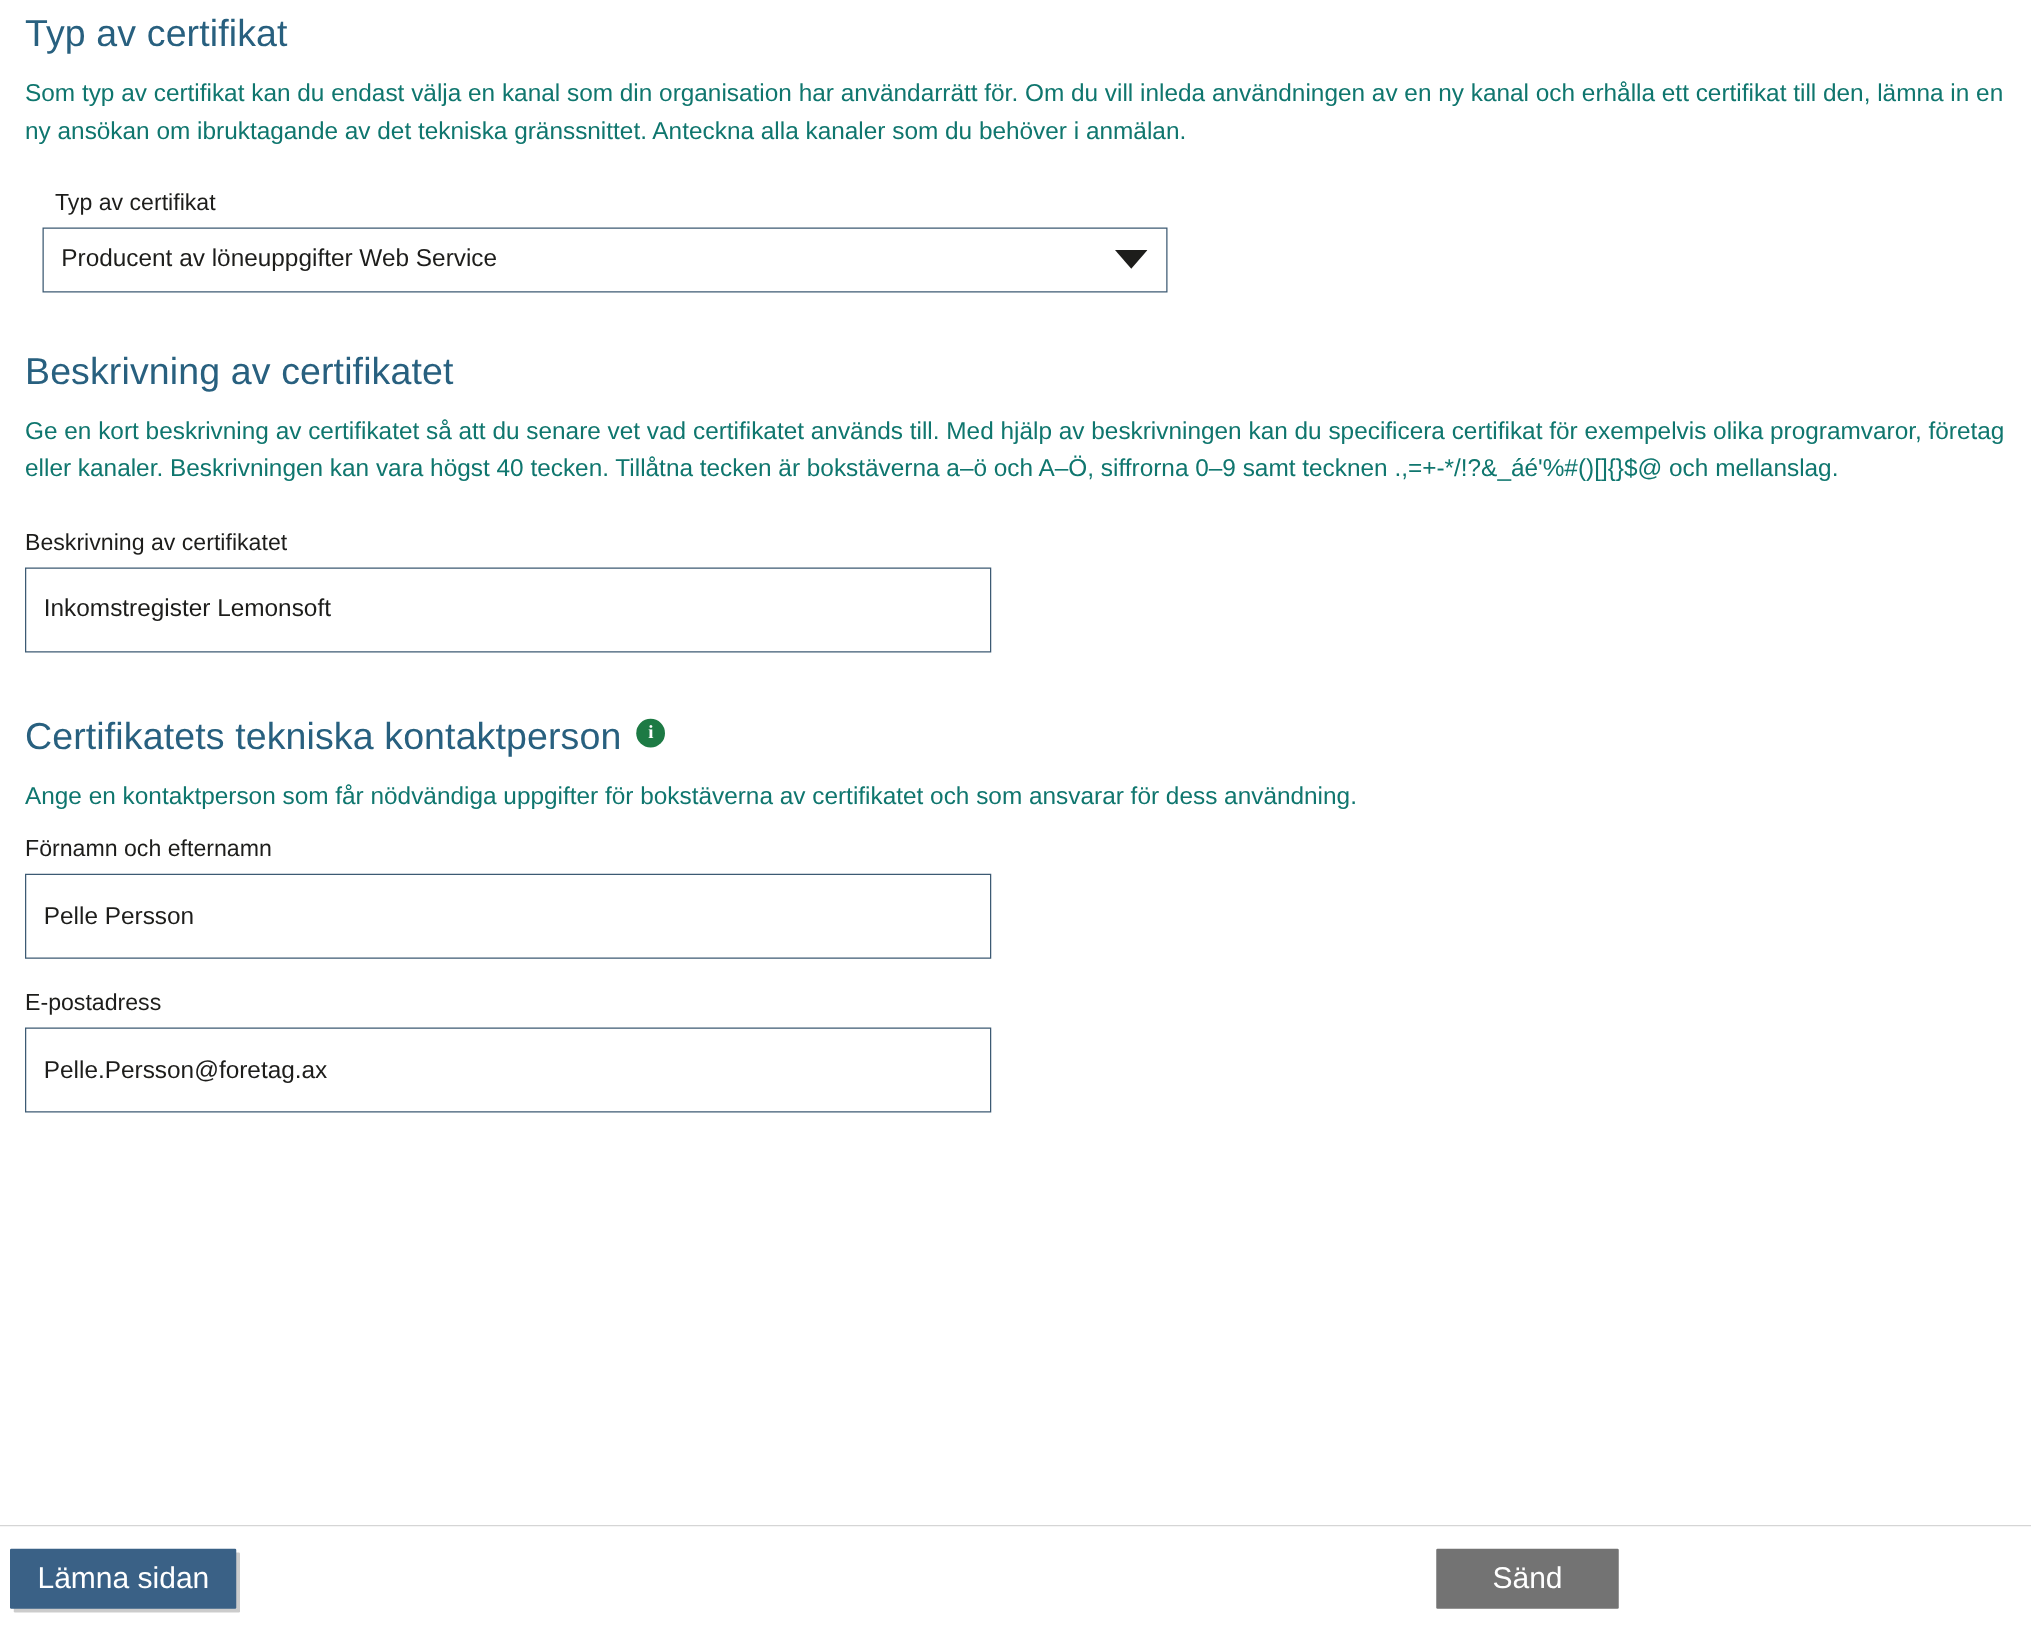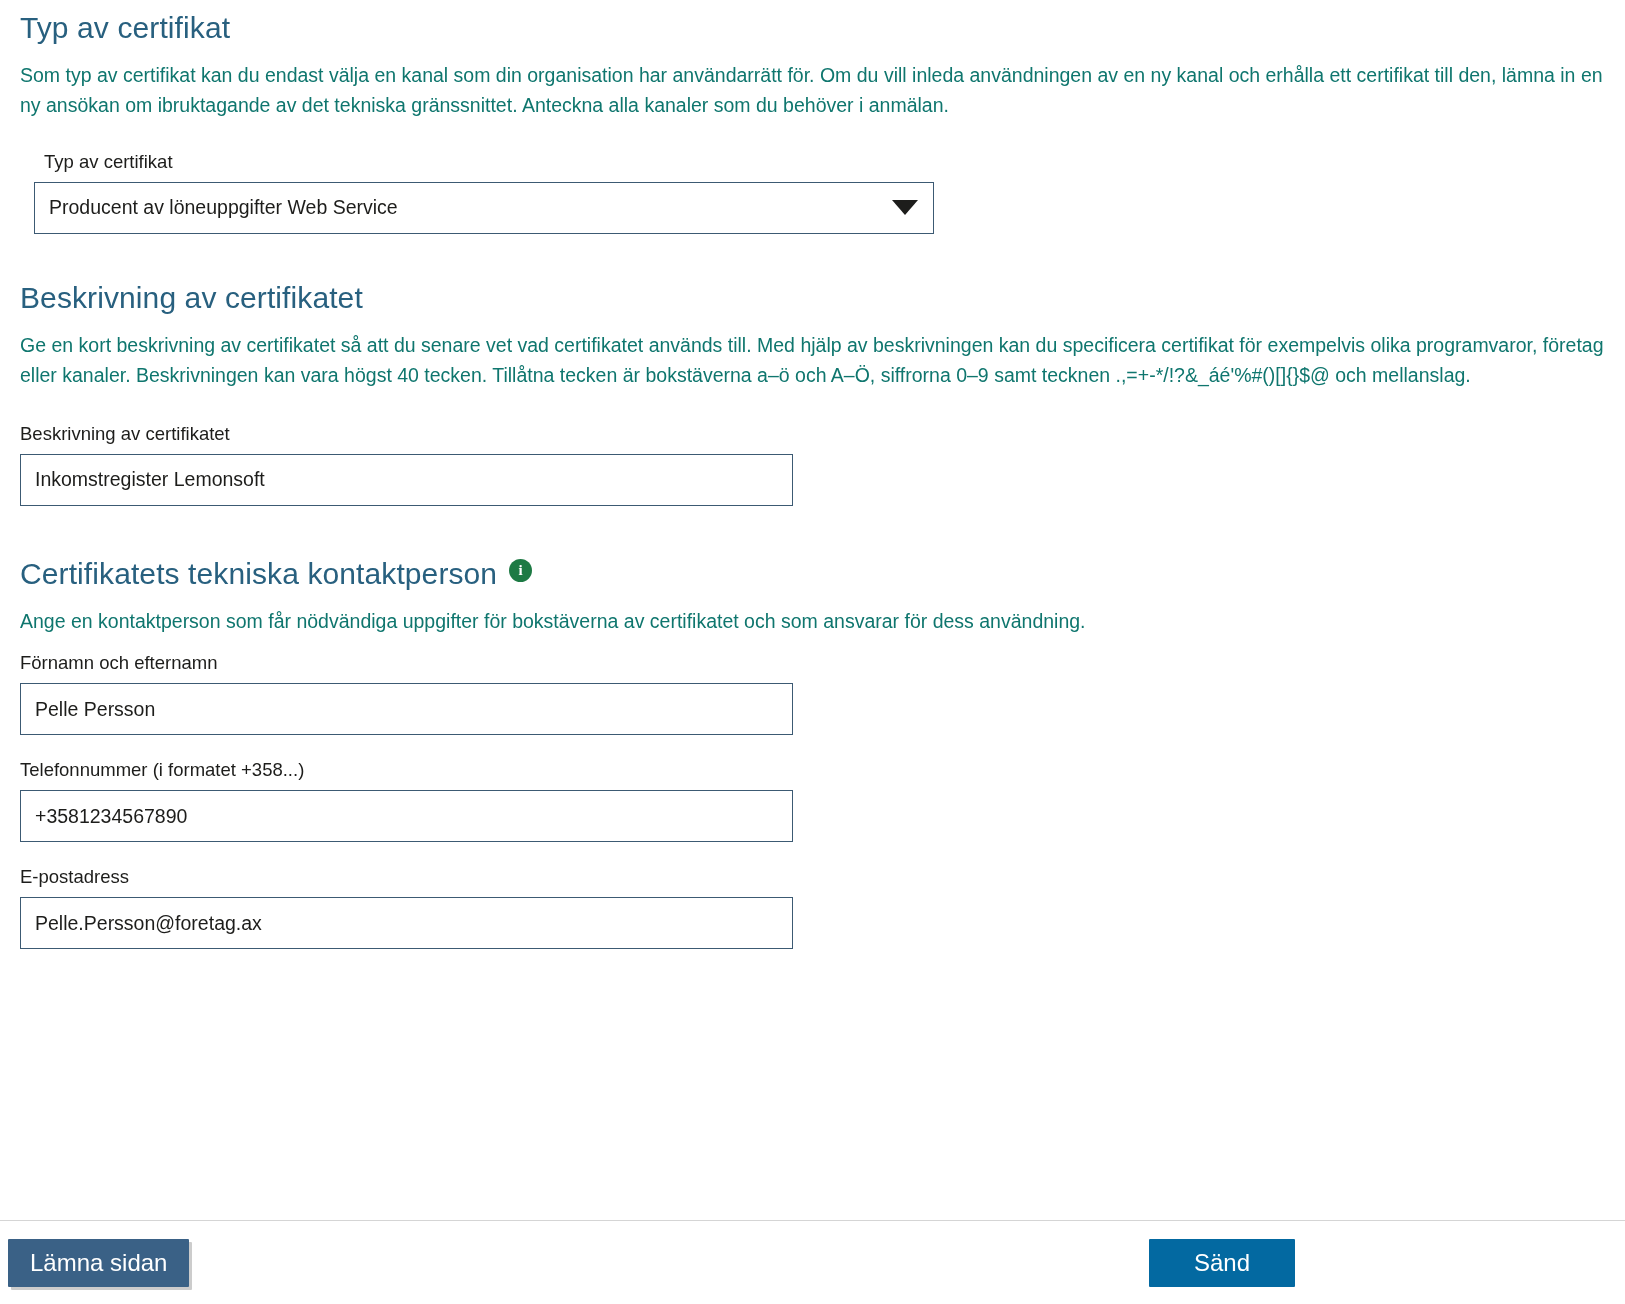--- a/index.html
+++ b/index.html
@@ -62,21 +62,21 @@
     font-size: 18.5px;
     color: #1d1d1b;
     margin: 0 0 9px 0;
     display: block;
   }
   .field-label.indented {
     margin-left: 24px;
   }
   .input-box {
     width: 773px;
-    height: 52px;
+    height: 68px;
     border: 1px solid #3c5a73;
     background: #ffffff;
     font-size: 19.5px;
     font-family: "Liberation Sans", sans-serif;
     color: #1d1d1b;
     padding: 0 14px;
     display: flex;
     align-items: center;
     outline: none;
   }
@@ -130,21 +130,21 @@
     padding: 0 22px;
     height: 48px;
     min-width: 176px;
     display: inline-flex;
     align-items: center;
     justify-content: center;
     cursor: pointer;
     border-radius: 1px;
   }
   .btn.primary {
-    background: #0369a1;
+    background: #737373;
     min-width: 146px;
     margin-right: 322px;
     margin-left: 32px;
   }
   .btn.secondary {
     background: #3a6186;
     box-shadow: 3px 3px 0 0 rgba(0,0,0,0.20);
   }
 </style>
 </head>
@@ -184,24 +184,20 @@
       <h2 class="section-title">Certifikatets tekniska kontaktperson</h2>
       <span class="info-badge">i</span>
     </div>
     <p class="body-text">Ange en kontaktperson som får nödvändiga uppgifter för bokstäverna av certifikatet och som ansvarar för dess användning.</p>
 
     <div class="field" style="margin-top:16px;">
       <label class="field-label">Förnamn och efternamn</label>
       <input class="input-box" type="text" value="Pelle Persson" style="">
     </div>
 
-    <div class="field">
-      <label class="field-label">Telefonnummer (i formatet +358...)</label>
-      <input class="input-box" type="text" value="+3581234567890" style="">
-    </div>
 
     <div class="field">
       <label class="field-label">E-postadress</label>
       <input class="input-box" type="text" value="Pelle.Persson@foretag.ax" style="">
     </div>
   </div>
 
   <div class="footer">
     <button class="btn secondary">Lämna sidan</button>
     <button class="btn primary">Sänd</button>

